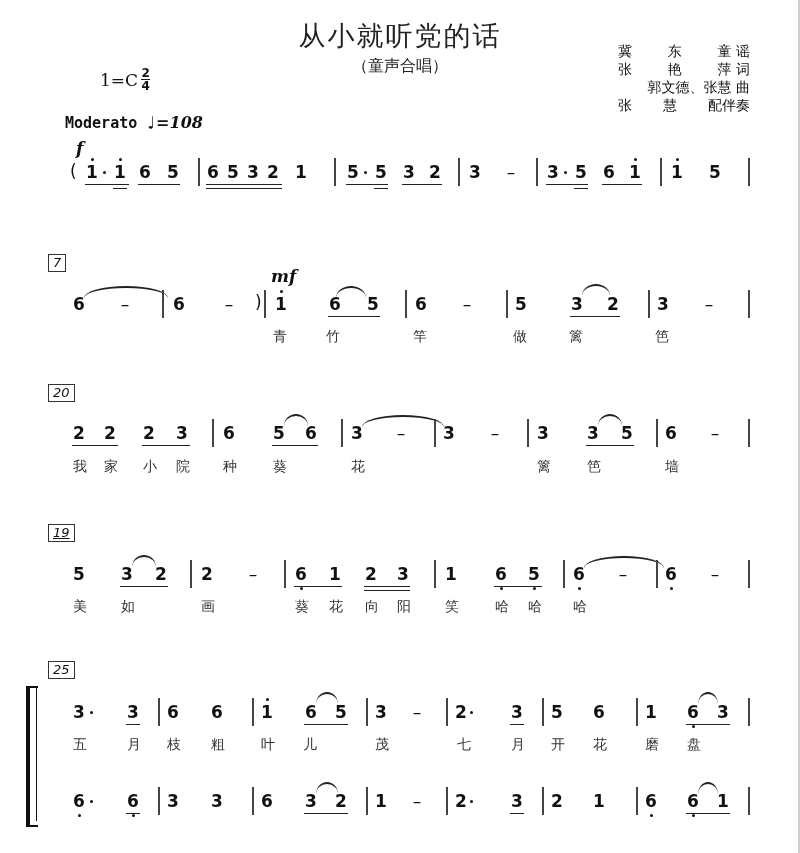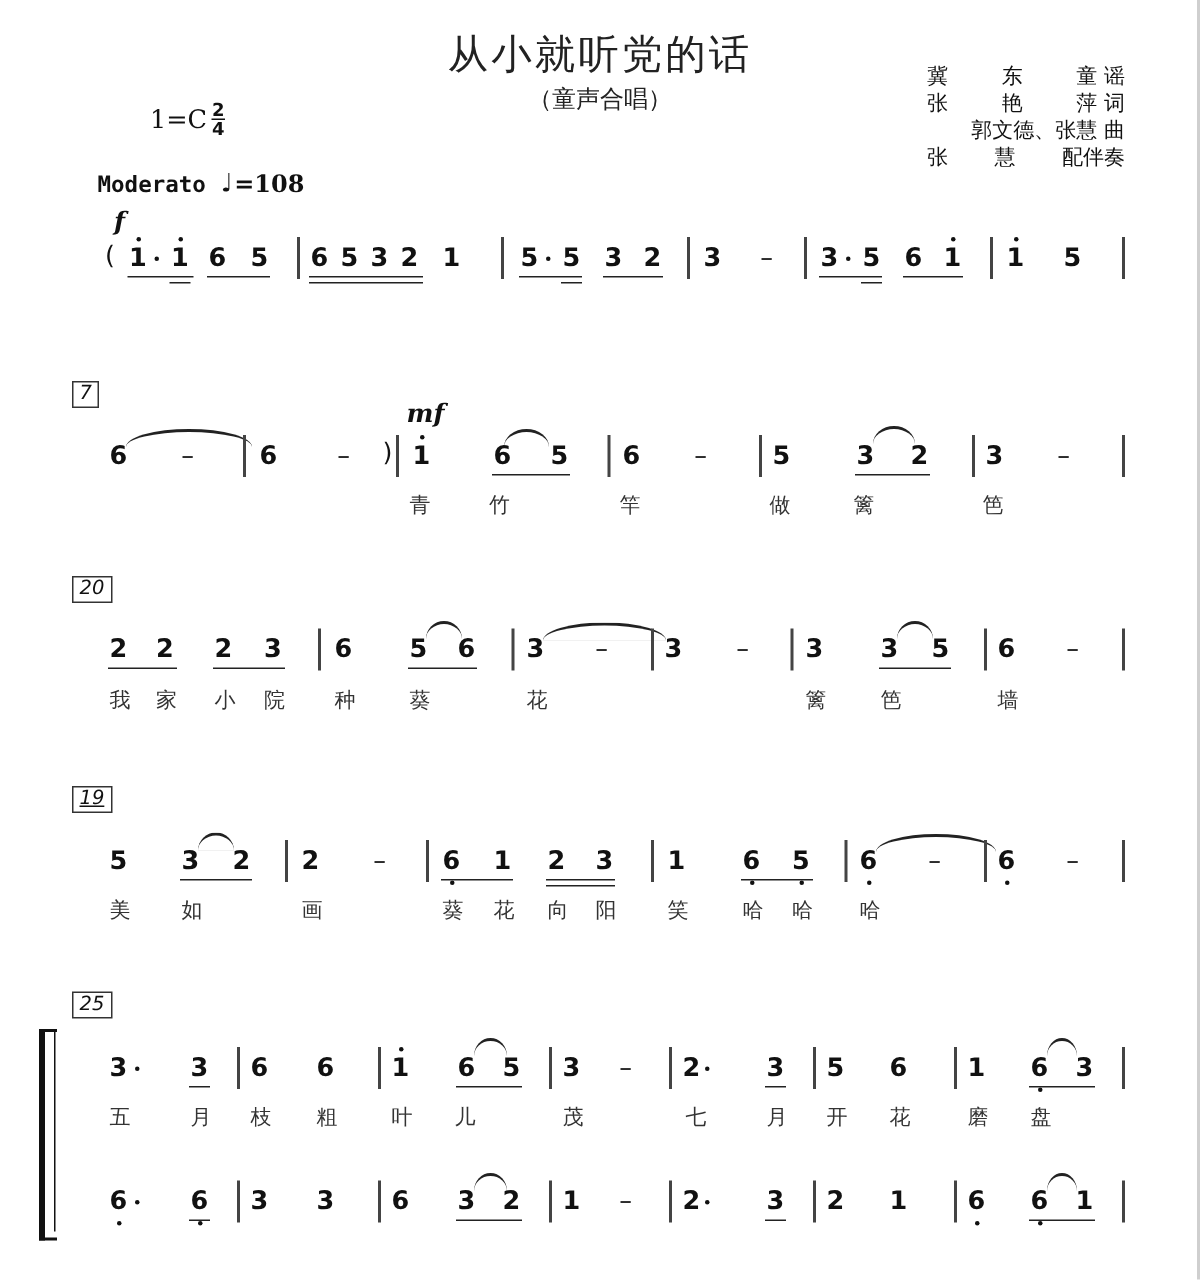--- a/index.html
+++ b/index.html
@@ -13,21 +13,21 @@
   .credits { position: absolute; left: 618px; top: 42px; font-size: 14px; line-height: 18px; color: #111; }
   .credit-row { display: flex; justify-content: space-between; width: 132px; }
   .credit-row.single { justify-content: flex-end; }
   .key { position: absolute; left: 100px; top: 67px; font-family: "DejaVu Serif", serif; font-size: 17px; display:flex; align-items:center; }
   .frac { display: inline-flex; flex-direction: column; align-items: center; margin-left: 3px;
           font-family: "DejaVu Sans", sans-serif; font-weight: bold; font-size: 12px; line-height: 12px; }
   .frac .line { width: 9px; border-top: 1.5px solid #111; }
   .tempo { position: absolute; left: 65px; top: 112px; font-family: "DejaVu Sans Mono", monospace;
            font-weight: bold; font-size: 15px; display: flex; align-items: center; }
   .tempo .note { font-size: 18px; margin-left: 8px; }
-  .tempo .bpm { font-family: "DejaVu Serif", serif; font-weight: bold; font-size: 16px; }
+  .tempo .bpm { font-family: "DejaVu Serif", serif; font-style: italic; font-weight: bold; font-size: 16px; }
   .rehearsal { position: absolute; font-style: italic; font-size: 13px; border: 1px solid #333;
                padding: 0 4px; line-height: 16px; height: 16px; }
   .dyn { position: absolute; font-family: "DejaVu Serif", serif; font-style: italic; font-weight: bold; font-size: 17px; }
   .n { position: absolute; font-weight: bold; font-size: 17px; line-height: 20px; width: 14px; text-align: center; }
   .n.dash { font-weight: normal; }
   .dot-above::before { content: ""; position: absolute; left: 6px; top: -4px; width: 3px; height: 3px; background: #111; border-radius: 50%; }
   .dot-below::after { content: ""; position: absolute; left: 6px; top: 23px; width: 3px; height: 3px; background: #111; border-radius: 50%; }
   .aug { position: absolute; width: 3px; height: 3px; background:#111; border-radius:50%; }
   .ul { position: absolute; height: 0; border-top: 1.5px solid #222; }
   .bar { position: absolute; width: 0; border-left: 2px solid #444; height: 28px; }

